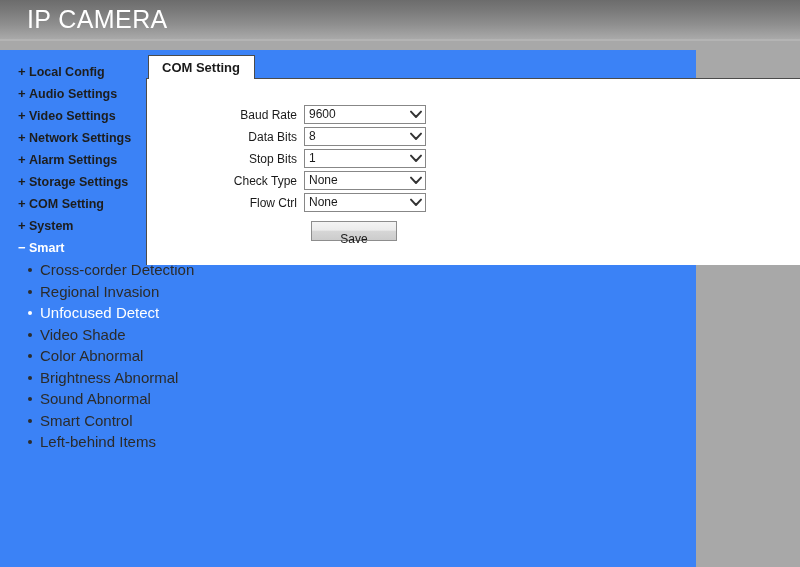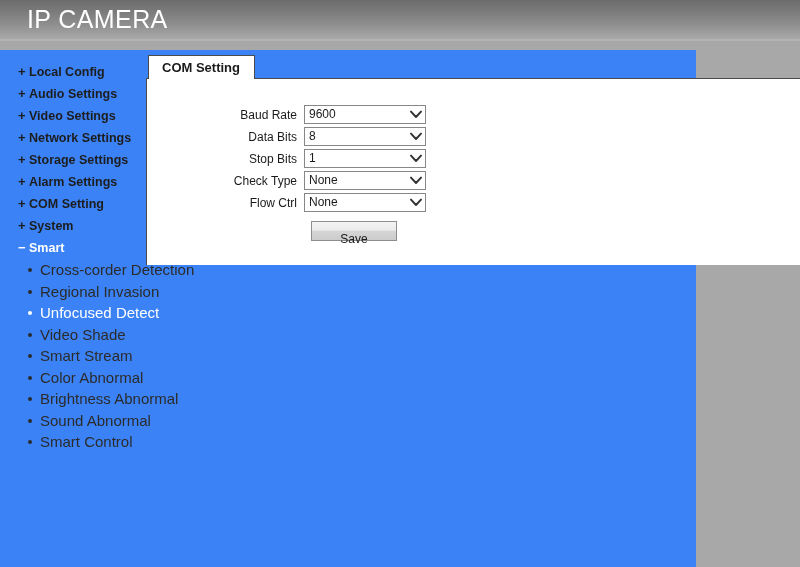--- a/index.html
+++ b/index.html
@@ -224,36 +224,36 @@
 </div>
 
 <div class="page-body">
 
   <nav class="sidebar">
     <div id="nav-groups-top">
         <div class="nav-group"><span class="tw">+</span><span>Local Config</span></div>
         <div class="nav-group"><span class="tw">+</span><span>Audio Settings</span></div>
         <div class="nav-group"><span class="tw">+</span><span>Video Settings</span></div>
         <div class="nav-group"><span class="tw">+</span><span>Network Settings</span></div>
+        <div class="nav-group"><span class="tw">+</span><span>Alarm Settings</span></div>
         <div class="nav-group"><span class="tw">+</span><span>Storage Settings</span></div>
-        <div class="nav-group"><span class="tw">+</span><span>Alarm Settings</span></div>
         <div class="nav-group"><span class="tw">+</span><span>COM Setting</span></div>
         <div class="nav-group"><span class="tw">+</span><span>System</span></div>
         <div class="nav-group expanded"><span class="tw">−</span><span>Smart</span></div>
       </div>
     <div id="nav-smart-items">
         <div class="nav-sub"><span class="dot"></span><span>Cross-corder Detection</span></div>
         <div class="nav-sub"><span class="dot"></span><span>Regional Invasion</span></div>
         <div class="nav-sub active"><span class="dot"></span><span>Unfocused Detect</span></div>
         <div class="nav-sub"><span class="dot"></span><span>Video Shade</span></div>
-        <div class="nav-sub"><span class="dot"></span><span>Smart Stream</span></div>
         <div class="nav-sub"><span class="dot"></span><span>Color Abnormal</span></div>
         <div class="nav-sub"><span class="dot"></span><span>Brightness Abnormal</span></div>
         <div class="nav-sub"><span class="dot"></span><span>Sound Abnormal</span></div>
         <div class="nav-sub"><span class="dot"></span><span>Smart Control</span></div>
+        <div class="nav-sub"><span class="dot"></span><span>Left-behind Items</span></div>
       </div>
   </nav>
 
   <section class="content-wrap">
 
     <div class="tabstrip">
       <div class="tab">COM Setting</div>
     </div>
 
     <div class="panel">

